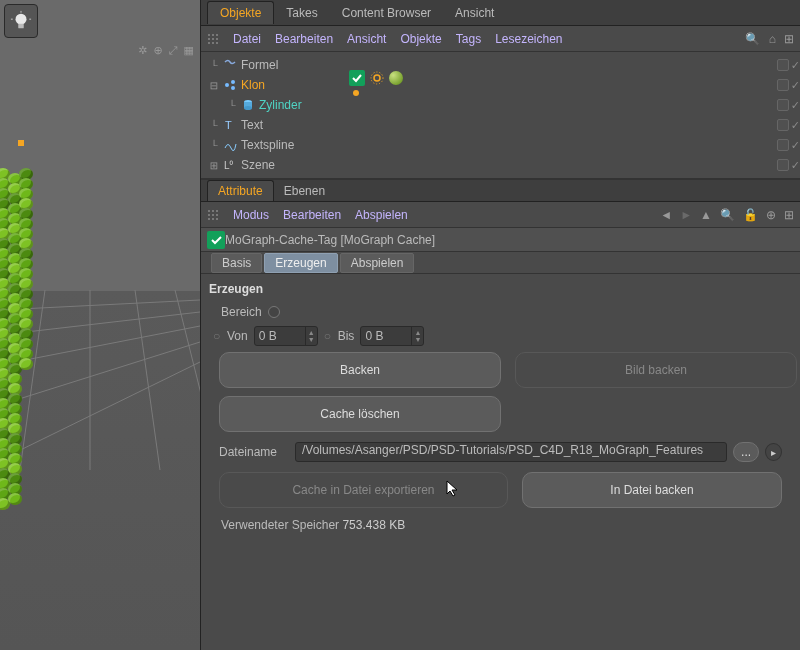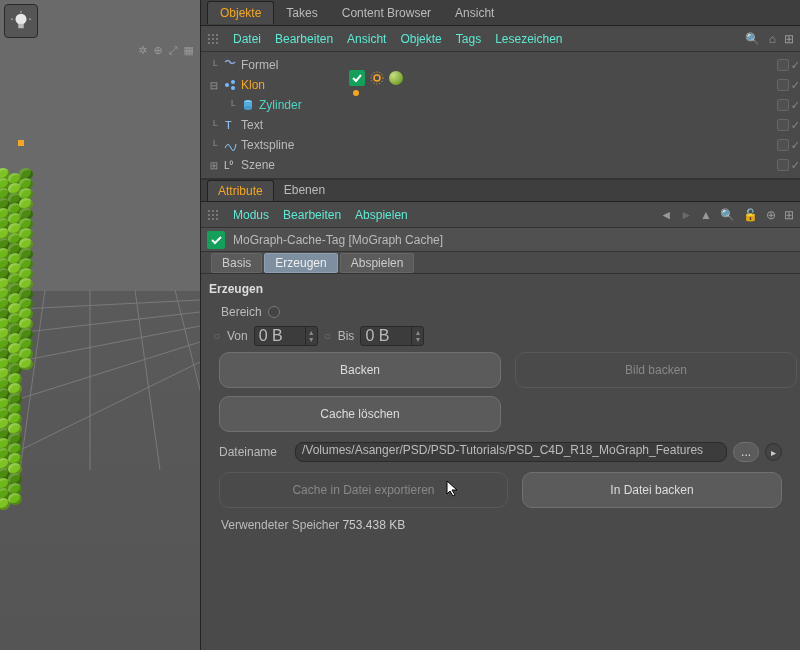--- a/index.html
+++ b/index.html
@@ -22,21 +22,21 @@
 
   
   .right { position: absolute; left: 200px; top: 0; width: 600px; height: 650px; background: #4a4a4a; border-left: 1px solid #222; }
 
   .tabs { height: 26px; display: flex; align-items: center; padding-left: 6px; background: #3e3e3e; border-bottom: 1px solid #222; gap: 0; }
   .tab { padding: 4px 12px; color: #bbb; border-radius: 3px 3px 0 0; cursor: default; }
   .tab.active { color: #f5a623; background: #4a4a4a; border: 1px solid #222; border-bottom: none; }
 
   .menubar { height: 26px; display: flex; align-items: center; padding-left: 6px; background: #4a4a4a; border-bottom: 1px solid #333; gap: 14px; }
   .menu-grip { display: inline-block; width: 12px; height: 12px; }
-  .menu-item { color: #5eead4; }
+  .menu-item { color: #c4b5fd; }
   .menu-right { margin-left: auto; display: flex; gap: 8px; padding-right: 6px; color: #999; }
 
   
   .tree { background: #4a4a4a; padding: 3px 0; height: 126px; }
   .tree-row { display: flex; align-items: center; height: 20px; position: relative; }
   .tree-line { margin-left: 8px; display: flex; align-items: center; flex: 0 0 170px; }
   .expander { width: 10px; text-align: center; color: #999; font-size: 10px; }
   .tree-ico { width: 14px; height: 14px; margin: 0 4px; display:inline-flex; align-items:center; justify-content:center;}
   .tree-label { color: #bbb; }
   .tree-label.orange { color: #f5a623; }
@@ -45,50 +45,50 @@
   .dotbox { width: 12px; height: 12px; border:1px solid #666; border-radius:2px; background:#505050; display:inline-block;}
   .chk { color:#8a8a8a; font-size:11px;}
   .tag-area { position:absolute; left: 148px; top: 18px; display:flex; align-items:center; gap:4px;}
   .tag-row2 { position:absolute; left: 152px; top: 38px; display:flex; align-items:center; gap:4px;}
   .tag-ico { width:16px; height:16px; display:inline-flex; align-items:center; justify-content:center; border-radius:2px; }
   .tag-green { background:#12a05a; }
   .tag-sphere { width:14px; height:14px; border-radius:50%; background:radial-gradient(circle at 30% 30%,#c8e080,#5b8a10);}
   .tag-orange-dot{ width:6px; height:6px; border-radius:50%; background:#f5a623;}
 
   
-  .attr-tabs { height: 24px; display: flex; align-items: flex-start; border-top: 2px solid #333; border-bottom: 1px solid #222; background:#3e3e3e; padding-left: 6px;}
+  .attr-tabs { height: 24px; display: flex; align-items: center; border-top: 2px solid #333; border-bottom: 1px solid #222; background:#3e3e3e; padding-left: 6px;}
   .attr-tab { padding: 3px 10px; color:#bbb;}
   .attr-tab.active { color:#f5a623; background:#4a4a4a; border:1px solid #222; border-bottom:none; border-radius:3px 3px 0 0;}
 
   .attr-menu { height:26px; display:flex; align-items:center; padding-left:6px; border-bottom:1px solid #333;}
   .attr-menu .menu-right span{ font-size:12px; }
 
-  .tag-header { height:24px; display:flex; align-items:center; padding-left:6px; gap:8px; background:#505050; border-bottom:1px solid #333;}
+  .tag-header { height:24px; display:flex; align-items:center; padding-left:6px; background:#505050; border-bottom:1px solid #333;}
   .tag-header .tag-ico{ width:18px; height:18px;}
   .subtabs { height:22px; display:flex; align-items:center; padding-left:10px; gap:2px; border-bottom:1px solid #333;}
   .subtab { padding:2px 10px; background:#5b5b5b; border:1px solid #666; color:#ccc; border-radius:2px;}
   .subtab.active { background:#7e8fa1; border-color:#8fa0b2; color:#eee;}
 
   .section { padding:4px 8px; }
   .section-header { color:#ddd; font-weight:bold; margin:4px 0;}
   .form-row { display:flex; align-items:center; height:24px; gap:6px; padding-left:12px;}
   .form-row label{ color:#bbb; }
   .checkbox { width:12px; height:12px; border-radius:50%; border:1px solid #777; background:#444; display:inline-block;}
   .spin { display:inline-flex; align-items:center; background:#3c3c3c; border:1px solid #2a2a2a; border-radius:3px; height:20px; overflow:hidden;}
-  .spin input{ width:50px; background:transparent; border:none; color:#bbb; padding:0 4px; font-size:16px; outline:none;}
+  .spin input{ width:50px; background:transparent; border:none; color:#bbb; padding:0 4px; font-size:12px; outline:none;}
   .spin .arrows{ width:12px; height:18px; border-left:1px solid #2a2a2a; display:flex; flex-direction:column; align-items:center; justify-content:center; color:#888; font-size:7px; line-height:7px;}
 
   .btn-row { display:flex; gap:14px; padding:4px 10px;}
   .pill-btn { flex:1; height:36px; border-radius:10px; background:#5b5b5b; border:1px solid #717171; color:#ddd; display:flex; align-items:center; justify-content:center; cursor:default;}
   .pill-btn.disabled{ background:#4a4a4a; color:#888; border-color:#585858;}
   .btn-row.narrow .pill-btn{ flex:0 0 262px;}
   .btn-row .pill-btn.wide{ flex:0 0 282px;}
 
   .path-row{ display:flex; align-items:center; gap:6px; padding:6px 10px;}
-  .path-input{ flex:0 0 432px; height:20px; background:#3c3c3c; border:1px solid #2a2a2a; border-radius:8px; color:#bbb; padding:0 6px; font-size:12px; overflow:hidden; white-space:nowrap;}
+  .path-input{ flex:0 0 432px; height:20px; background:#3c3c3c; border:1px solid #2a2a2a; border-radius:3px; color:#bbb; padding:0 6px; font-size:12px; overflow:hidden; white-space:nowrap;}
   .path-label{ flex:0 0 70px; color:#bbb;}
   .mini-btn{ width:28px; height:20px; border-radius:10px; background:#5b5b5b; border:1px solid #717171; color:#ddd; display:inline-flex; align-items:center; justify-content:center;}
   .mini-round{ width:18px; height:18px; border-radius:50%; background:#444; border:1px solid #333; color:#ccc; display:inline-flex; align-items:center; justify-content:center; font-size:10px;}
 
   .mem-row{ padding: 6px 12px; color:#bbb;}
   .mem-row span.val{ color:#ccc; }
 </style>
 </head>
 <body>
 

